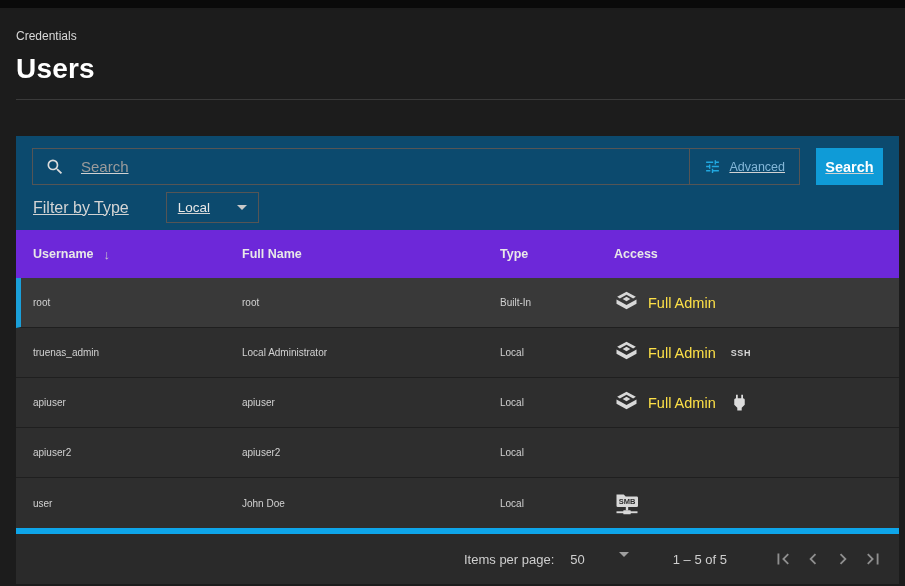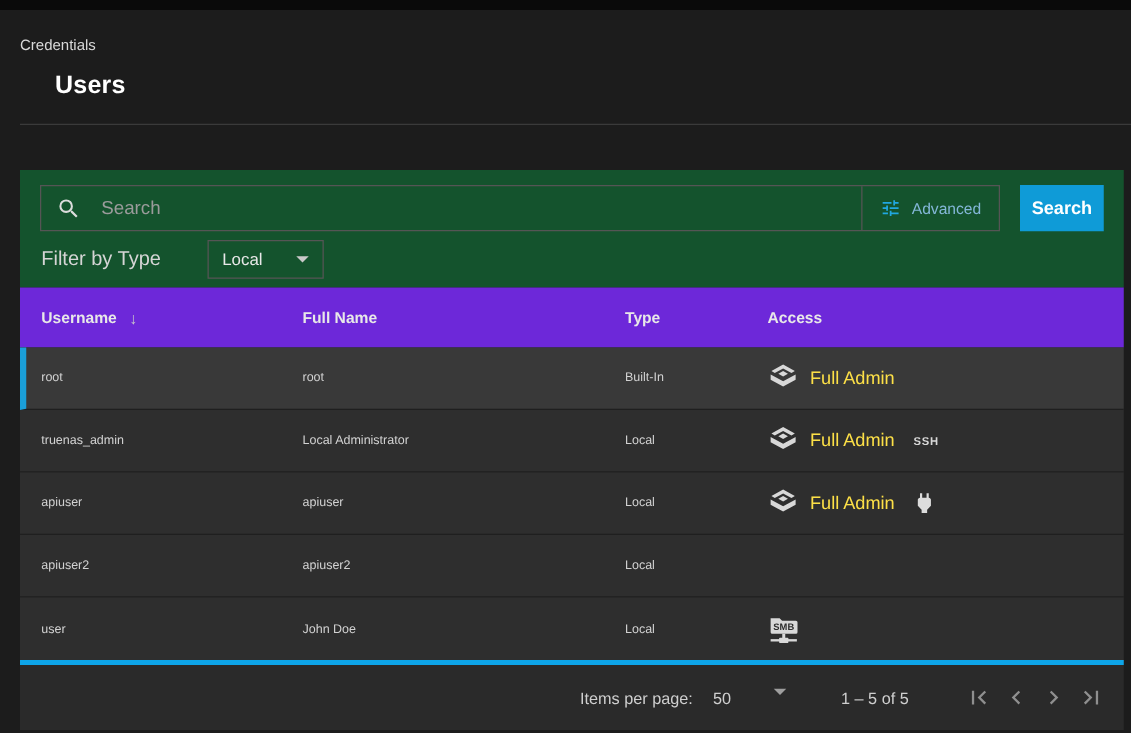--- a/index.html
+++ b/index.html
@@ -6,27 +6,27 @@
   html,body { width:905px; height:586px; overflow:hidden; }
   body {
     background:#1c1c1c;
     font-family:"Liberation Sans", sans-serif;
     color:#d2d2d2;
   }
   .topbar { height:8px; background:#0a0a0a; }
 
   .page-header { margin:21px 16px 0 16px; }
   .breadcrumb { font-size:12px; color:#d9d9d9; line-height:14px; }
-  .page-title { margin-top:9px; font-size:20px; font-weight:700; color:#ffffff; line-height:33px; letter-spacing:0.2px;margin-left:28px; }
+  .page-title { margin-top:9px; font-size:28px; font-weight:700; color:#ffffff; line-height:33px; letter-spacing:0.2px; }
   .title-divider { border:none; border-top:1px solid #3a3a3a; margin:14px 0 0 16px; }
 
   .content { margin:36px 6px 0 16px; }
 
   
-  .card { background:#14532d; padding:12px 16px 7px 16px; }
+  .card { background:#0c4a6e; padding:12px 16px 7px 16px;text-decoration:underline; }
   .search-row { display:flex; align-items:stretch; height:37px; }
   .search-box {
     flex:1; display:flex; align-items:center; position:relative;
     border:1px solid #555; margin-right:16px;
   }
   .search-box .mag { display:flex; align-items:center; padding:0 6px 0 12px; }
   .search-box .mag svg { width:20px; height:20px; fill:#dcdcdc; }
   .search-input {
     flex:1; background:transparent; border:none; outline:none;
     color:#e8e8e8; font-size:15px; font-family:"Liberation Sans", sans-serif;
@@ -68,21 +68,21 @@
   .access-cell { display:flex; align-items:center; }
   .fa-icon svg { width:25px; height:25px; fill:#d8d8d8; display:block; }
   .access-role { margin-left:9px; font-size:14.5px; color:#fde047; }
   .ssh-badge { margin-left:15px; font-size:9px; font-weight:700; letter-spacing:0.6px; color:#d8d8d8; }
   .plug-icon { margin-left:13px; }
   .plug-icon svg { width:21px; height:21px; fill:#dcdcdc; display:block; }
   .smb-icon svg { width:26px; height:25px; display:block; }
 
   
   .tfoot {
-    height:56px; background:#2a2a2a; border-top:4px solid #0ea5e9;
+    height:56px; background:#2a2a2a; border-top:6px solid #0ea5e9;
     display:flex; align-items:center; justify-content:flex-end; padding-right:14px;
   }
   .ipp-label { font-size:13px; color:#cfcfcf; }
   .ipp-select { display:flex; align-items:flex-start; margin-left:16px; cursor:pointer; }
   .ipp-value { font-size:13px; color:#cfcfcf; }
   .ipp-select .caret { margin-left:34px; border-top-color:#9e9e9e; }
   .range-label { font-size:13px; color:#cfcfcf; margin:0 38px 0 44px; }
   .pg-btn { width:24px; height:24px; background:transparent; border:none; cursor:pointer; padding:0; margin-left:6px; display:flex; align-items:center; justify-content:center; }
   .pg-btn svg { width:22px; height:22px; fill:#8f8f8f; }
 </style>

